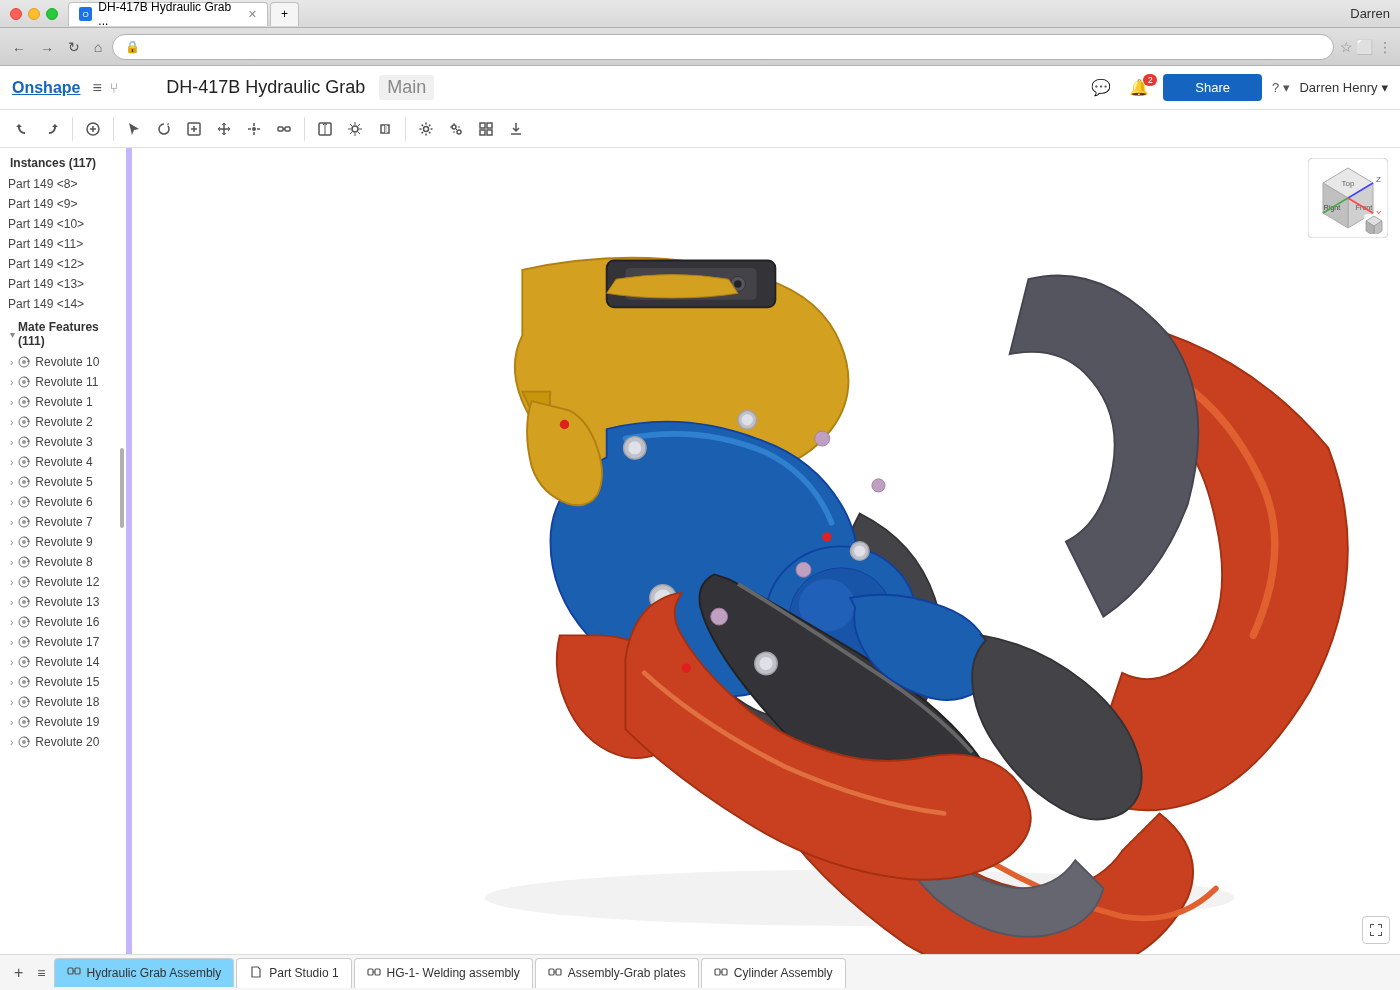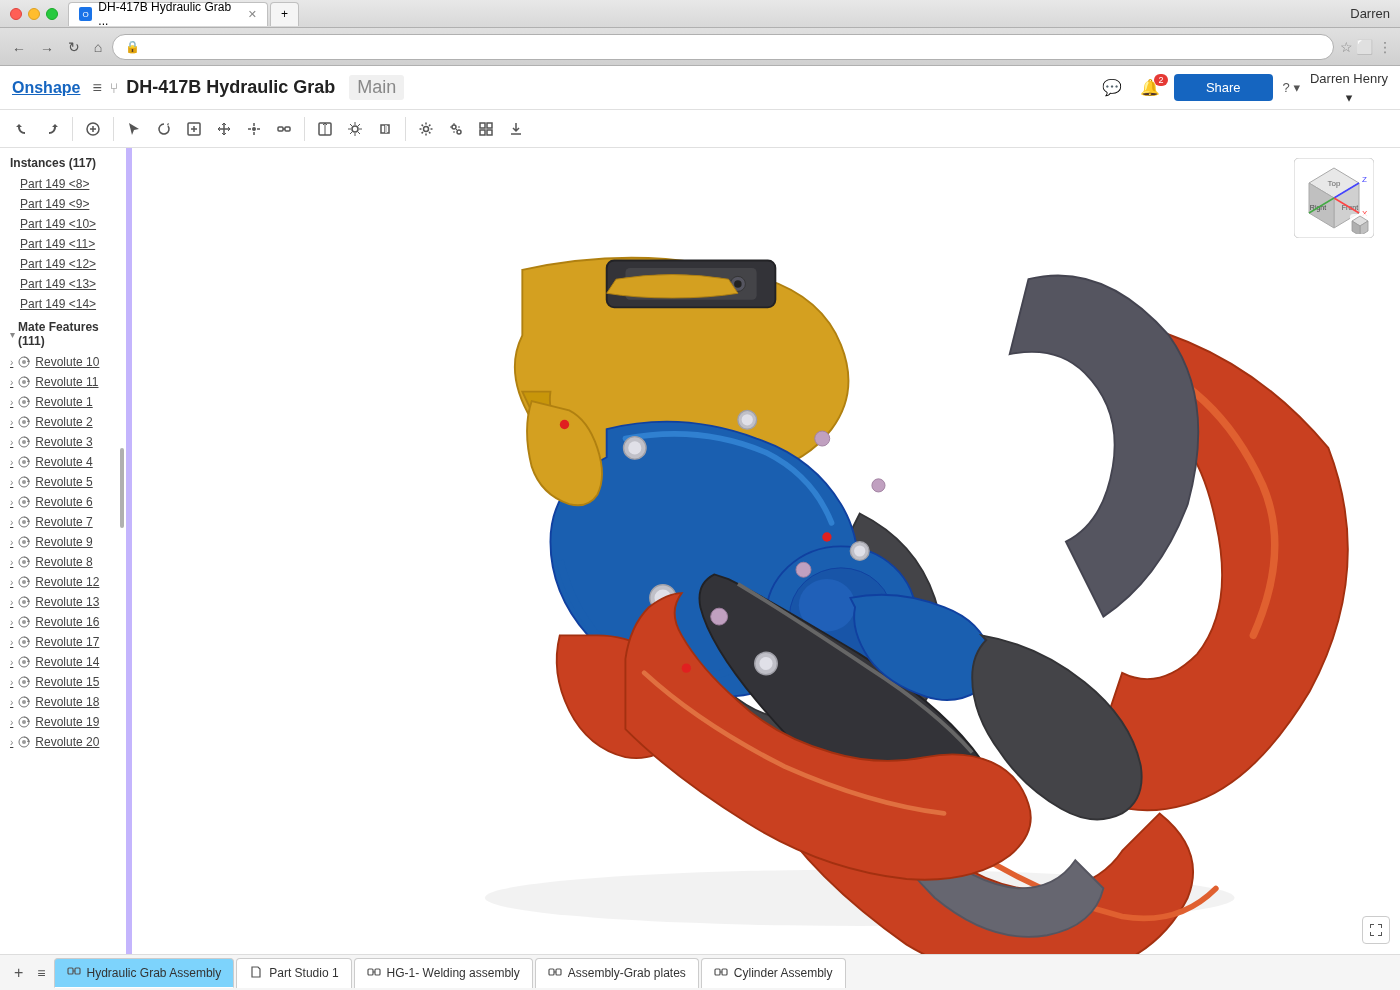--- a/index.html
+++ b/index.html
@@ -81,29 +81,29 @@
       gap: 8px;
     }
     .onshape-logo {
       color: #1565c0;
       font-weight: bold;
       font-size: 16px;
       margin-right: 4px;
       text-decoration: underline;
     }
     .header-menu-icon { color: #555; font-size: 16px; cursor: pointer; }
-    .doc-title { font-size: 18px; font-weight: 700; color: #222; }
+    .doc-title { font-size: 18px; font-weight: 400; color: #222; margin-left: 40px; }
     .doc-tag { font-size: 18px; color: #888; background: #f0f0f0; padding: 2px 8px; border-radius: 3px; margin-left: 6px; }
     .header-right { margin-left: auto; display: flex; align-items: center; gap: 10px; }
     .header-icon-btn { color: #555; font-size: 16px; cursor: pointer; padding: 4px; }
     .notif-badge { position: relative; display: inline-block; }
     .badge { position: absolute; top: -4px; right: -4px; background: #e53935; color: white; font-size: 9px; border-radius: 8px; padding: 1px 4px; min-width: 14px; text-align: center; }
     .share-btn { background: #1565c0; color: white; border: none; border-radius: 4px; padding: 6px 32px; font-size: 13px; font-weight: 500; cursor: pointer; }
     .help-btn { color: #555; font-size: 13px; cursor: pointer; }
-    .user-menu { display: flex; align-items: center; gap: 4px; color: #333; font-size: 13px; cursor: pointer; flex-direction: column; }
+    .user-menu { display: flex; align-items: center; gap: 4px; color: #333; font-size: 13px; cursor: pointer; }
 
     
     .toolbar {
       background: white;
       height: 38px;
       display: flex;
       align-items: center;
       padding: 0 8px;
       border-bottom: 1px solid #e0e0e0;
       gap: 2px;
@@ -131,24 +131,23 @@
 
     .panel-section-header {
       font-size: 12px;
       font-weight: 600;
       color: #333;
       padding: 8px 10px 4px;
     }
     .panel-item {
       font-size: 12px;
       color: #444;
-      padding: 3px 10px 3px 20px;
+      padding: 3px 10px 3px 8px;
       cursor: pointer;
       white-space: nowrap;
-      text-decoration: underline;
     }
     .panel-item.expandable { padding-left: 10px; display: flex; align-items: center; gap: 4px; }
     .expand-arrow { font-size: 10px; color: #888; }
 
     
     .scroll-indicator {
       position: absolute;
       right: 2px;
       top: 300px;
       width: 4px;
@@ -162,21 +161,21 @@
       flex: 1;
       position: relative;
       background: white;
       overflow: hidden;
     }
 
     
     .orientation-cube {
       position: absolute;
       top: 10px;
-      right: 26px;
+      right: 12px;
       width: 80px;
       height: 80px;
     }
 
     
     .bottom-tabs {
       height: 36px;
       background: #f5f5f5;
       border-top: 1px solid #ddd;
       display: flex;

